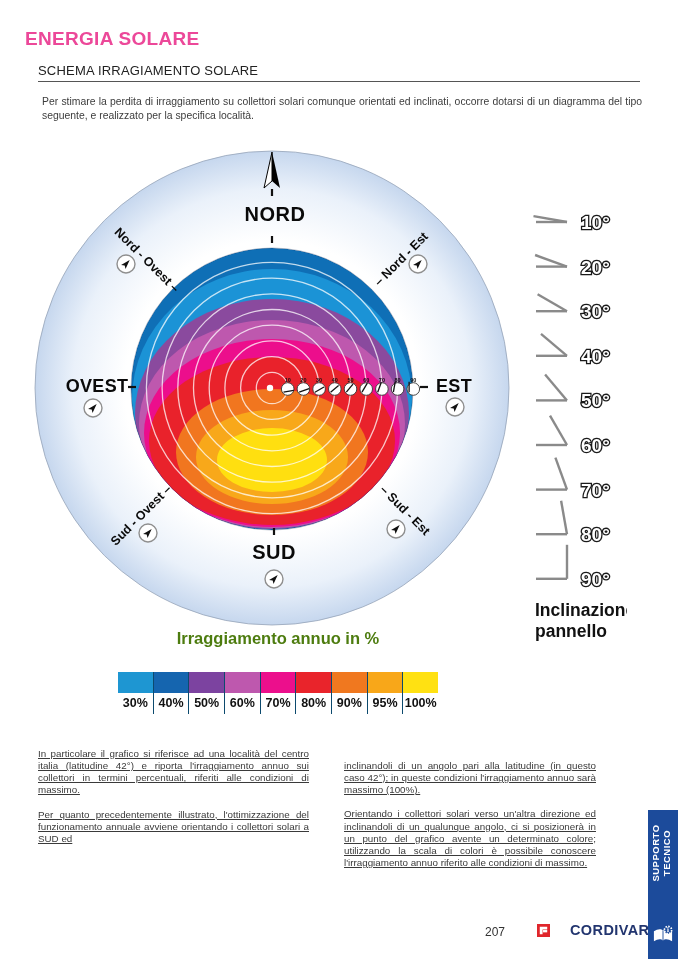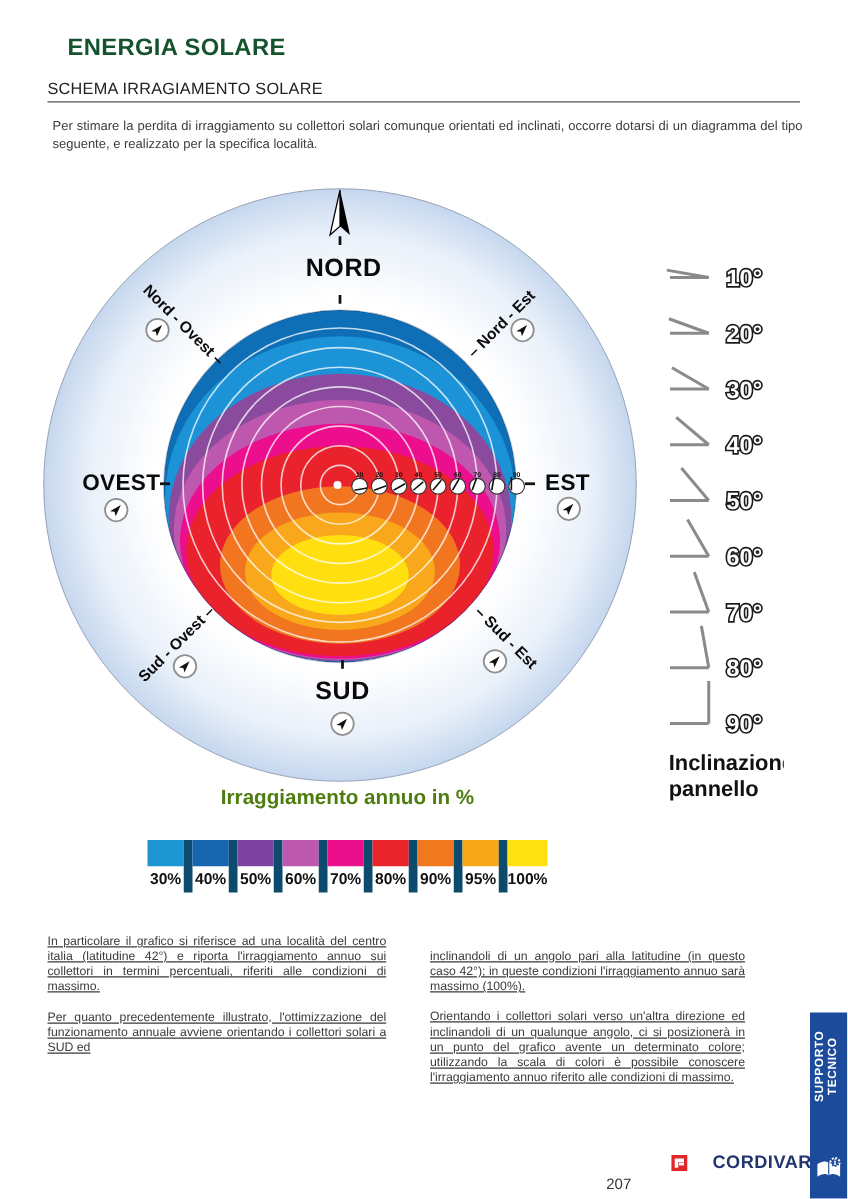--- a/index.html
+++ b/index.html
@@ -1,54 +1,54 @@
 <!DOCTYPE html>
 <html><head>
 <meta charset="utf-8">
 <style>
   html,body{margin:0;padding:0;background:#fff;}
   .page{position:relative;width:678px;height:959px;background:#fff;overflow:hidden;
         font-family:"Liberation Sans",sans-serif;}
   .page *{box-sizing:border-box;}
 
-  .title{position:absolute;left:54px;top:28px;margin:0;font-size:19px;font-weight:bold;
-         color:#14532d;letter-spacing:.3px;}
+  .title{position:absolute;left:25px;top:28px;margin:0;font-size:19px;font-weight:bold;
+         color:#ec4899;letter-spacing:.3px;}
   .subtitle{position:absolute;left:38px;top:63px;font-size:13px;color:#222;letter-spacing:.2px;text-align:center;}
   .rule{position:absolute;left:38px;top:81px;width:602px;border-top:1.3px solid #555;}
   .intro{position:absolute;left:38px;top:91px;width:600px;font-size:10.4px;line-height:1.32;
          color:#3c3c3c;text-align:justify;margin:4px;}
 
   .diagram-svg{position:absolute;left:0;top:0;width:678px;height:959px;}
   .diagram-svg text{font-family:"Liberation Sans",sans-serif;}
   .cardinal{font-weight:bold;font-size:20px;fill:#0a0a0a;text-anchor:middle;letter-spacing:.5px;}
   .cardinal-sm{font-weight:bold;font-size:18px;fill:#0a0a0a;text-anchor:middle;letter-spacing:.3px;}
   .diag-label{font-weight:bold;font-size:12.5px;fill:#0a0a0a;text-anchor:middle;}
   .angle-label{font-weight:bold;font-size:19px;fill:#fff;stroke:#1a1a1a;stroke-width:2.6px;
                paint-order:stroke;text-anchor:start;}
   .tilt-num{font-size:5.5px;font-weight:bold;fill:#111;text-anchor:middle;}
 
   .incl-label{position:absolute;left:535px;top:600px;width:92px;overflow:hidden;
               font-size:17.5px;font-weight:bold;color:#111;line-height:1.22;white-space:nowrap;}
 
   .legend{position:absolute;left:118px;top:629px;width:320px;}
   .legend-title{font-size:16.5px;font-weight:bold;color:#4d7c0f;text-align:center;margin-bottom:24px;}
   .legend-row{display:flex;width:100%;}
-  .legend-cell{flex:1;border-left:7px solid #0c4a6e;}
+  .legend-cell{flex:1;border-left:1px solid #0c4a6e;}
   .legend-cell:first-child{border-left:none;}
   .legend-swatch{height:21px;width:100%;}
   .legend-label{font-size:12.5px;font-weight:bold;color:#111;text-align:center;padding:3px 0 4px;}
 
   .col{position:absolute;top:748px;font-size:9.8px;line-height:1.24;color:#3a3a3a;
        text-align:justify;}
   .col p{margin:0 0 12px;text-decoration:underline;}
   .col-left{left:38px;width:271px;}
   .col-right{left:332px;width:276px;}
   .col-right p{margin:12px;}
 
-  .page-number{position:absolute;left:485px;top:925px;font-size:12px;color:#333;margin-top:15px;}
+  .page-number{position:absolute;left:485px;top:925px;font-size:12px;color:#333;}
   .brand{position:absolute;left:537px;top:922px;display:flex;align-items:center;gap:20px;}
   .brand-text{font-size:14.5px;font-weight:bold;color:#22356F;letter-spacing:.4px;}
 
   .side-tab{position:absolute;left:648px;top:810px;width:30px;height:149px;background:#1C4B9B;}
   .side-tab-text{position:absolute;left:-25px;top:30px;width:80px;height:26px;
                  transform:rotate(-90deg);color:#fff;font-size:9.5px;font-weight:bold;
                  letter-spacing:.5px;text-align:center;line-height:1.2;}
   .side-tab-icon{position:absolute;left:4px;bottom:14px;}
 </style>
 </head>

